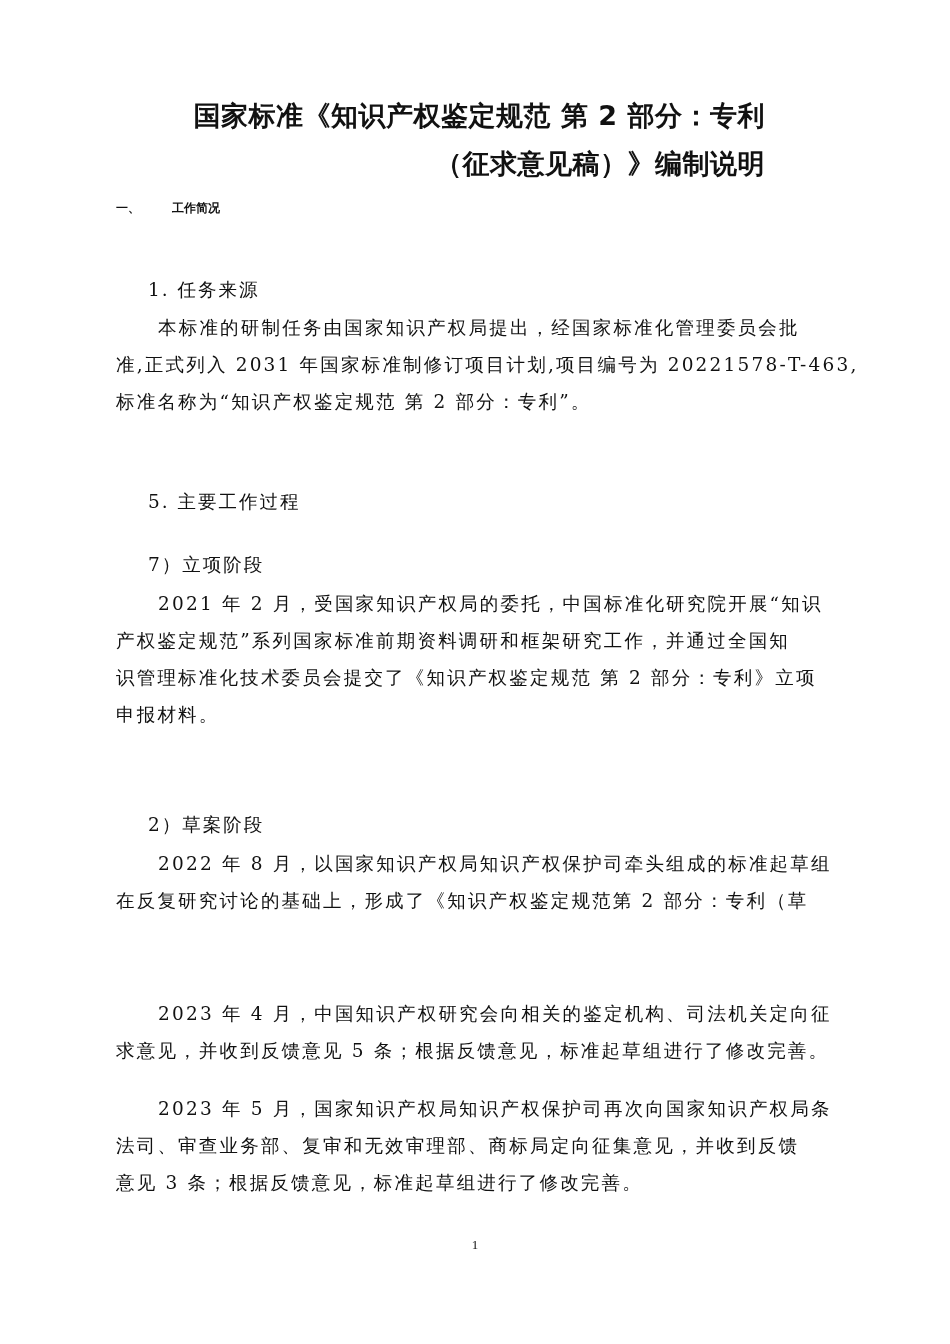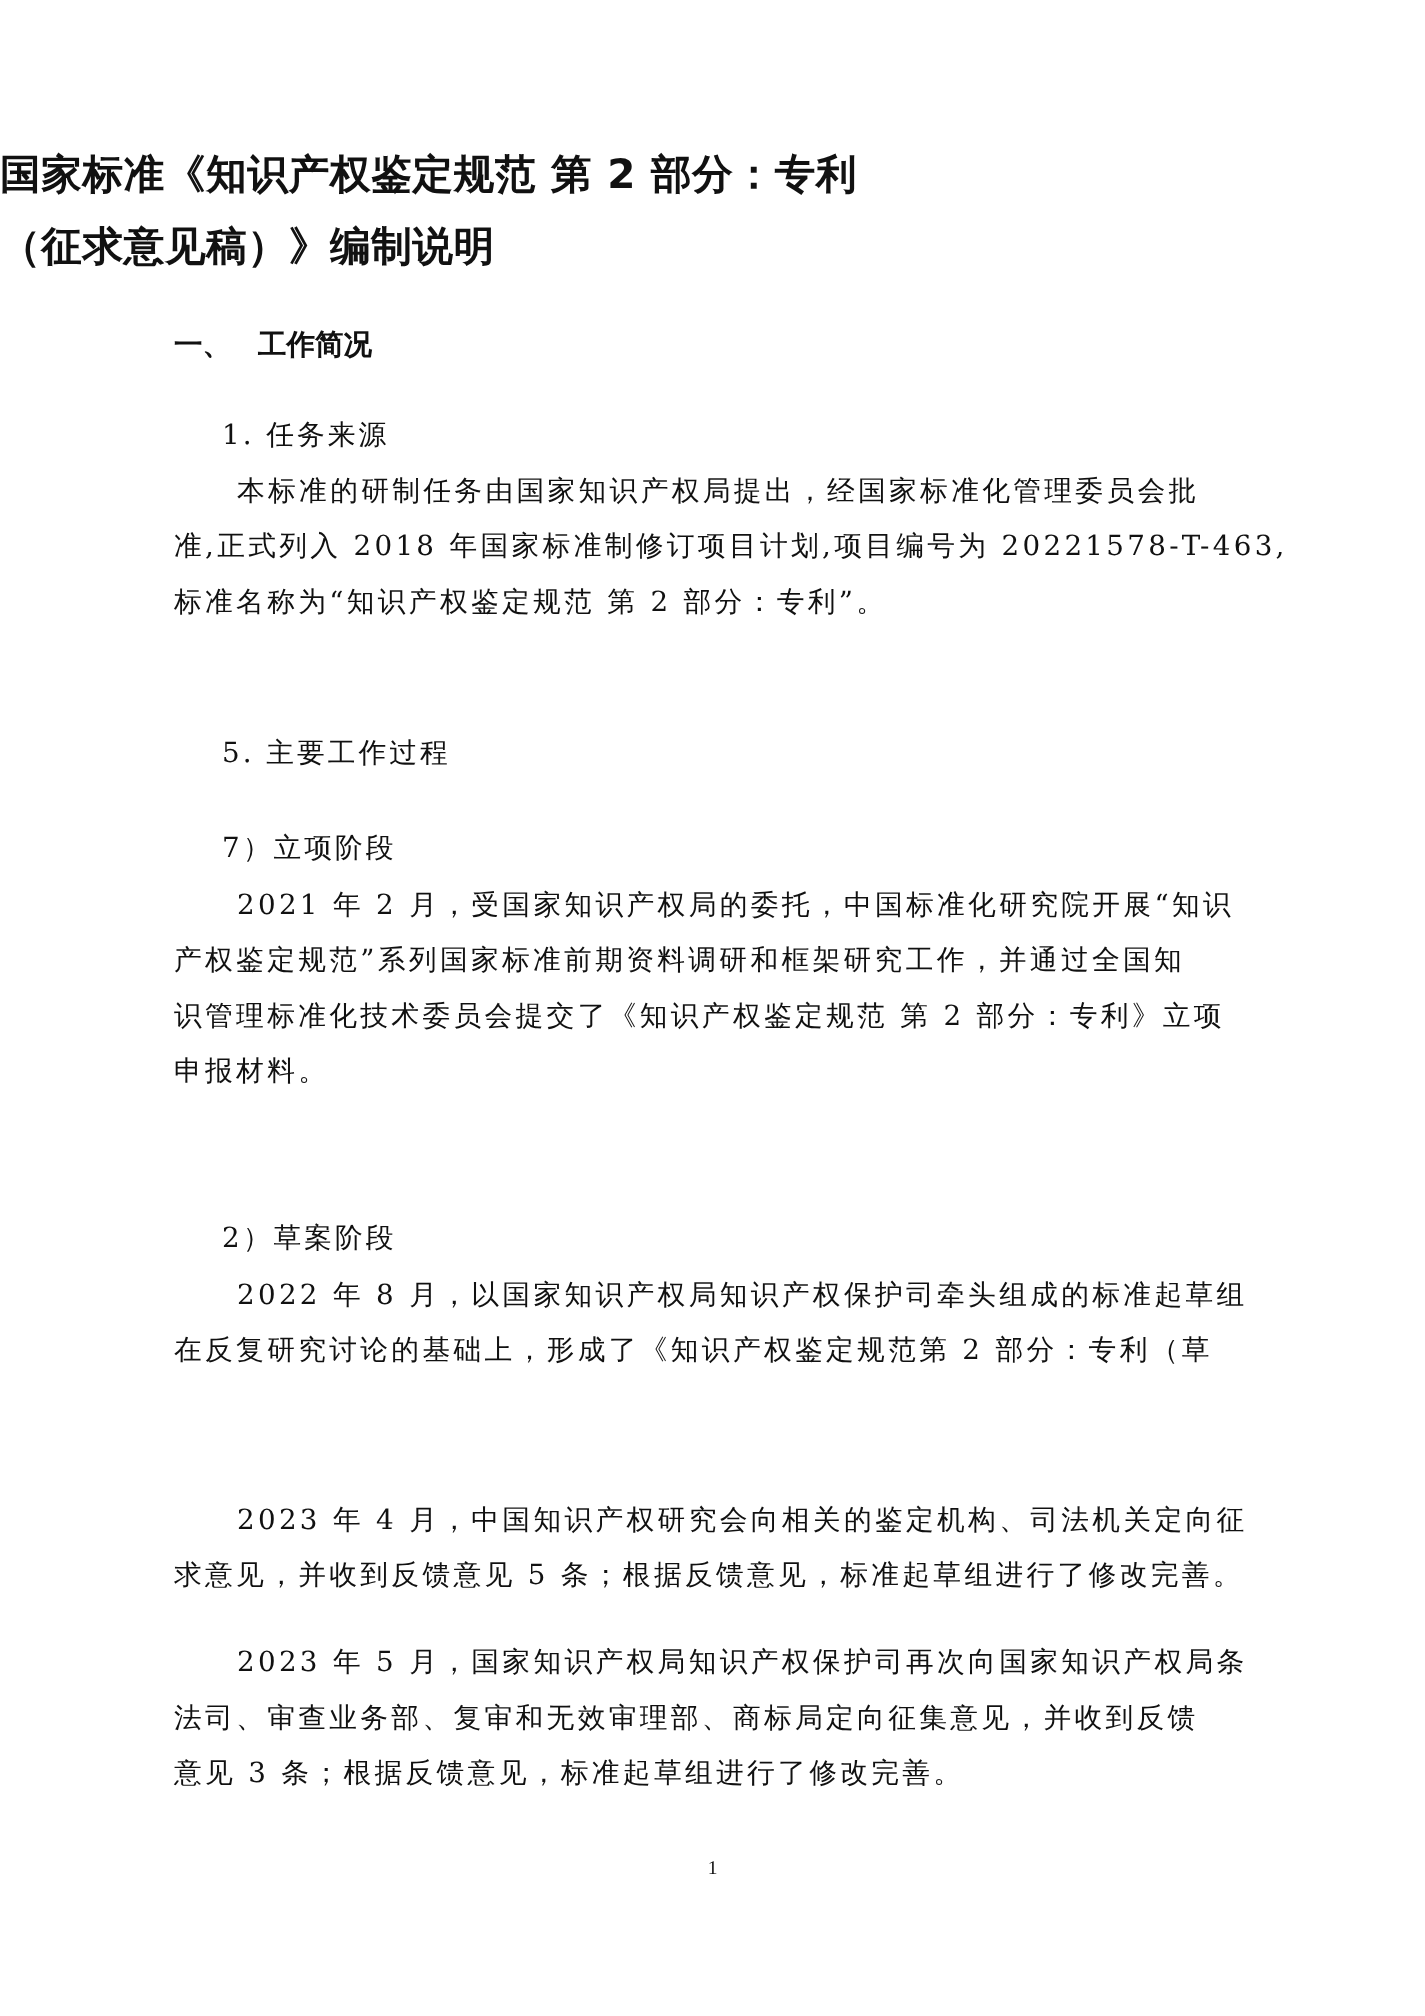--- a/index.html
+++ b/index.html
@@ -1,24 +1,24 @@
 <!DOCTYPE html>
 <html><head>
   <meta charset="utf-8">
   <style>
     html, body { margin: 0; padding: 0; background: #ffffff; }
     body { width: 950px; height: 1344px; position: relative; overflow: hidden;
       font-family: "DejaVu Serif", "Liberation Serif", serif; color: #111; }
-    .title { position: absolute; left: 0; width: 765px; text-align: left;
+    .title { position: absolute; left: 0; width: 765px; text-align: right;
       font-family: "DejaVu Sans", "Liberation Sans", sans-serif; font-weight: bold;
       font-size: 27px; letter-spacing: 0.5px; }
     .t1 { top: 98px; }
     .t2 { top: 146px; }
-    .h1 { position: absolute; left: 116px; top: 217px; font-family: "DejaVu Sans", "Liberation Sans", sans-serif;
-      font-weight: bold; font-size: 19px; }
+    .h1 { position: absolute; left: 116px; top: 200px; font-family: "DejaVu Sans", "Liberation Sans", sans-serif;
+      font-weight: bold; font-size: 12px; }
     .h1 .num { display: inline-block; width: 56px; }
     .h2 { position: absolute; left: 148px; font-size: 18.5px; letter-spacing: 2px; margin-top: 12px; }
     .para { position: absolute; left: 116px; width: 745px; font-size: 18.5px;
       line-height: 37px; letter-spacing: 2.2px; text-align: justify; }
     .para .line { display: block; white-space: nowrap; }
     .para .indent { padding-left: 42px; }
     .pagenum { position: absolute; left: 0; width: 950px; top: 1237px; text-align: center;
       font-size: 13px; font-family: "Liberation Serif", serif; }
   </style>
 </head>
@@ -28,21 +28,21 @@
   <div class="title t1">国家标准《知识产权鉴定规范 第 2 部分：专利</div>
   <div class="title t2">（征求意见稿）》编制说明</div>
 
   <div class="h1">
     <span class="num">一、</span><span>工作简况</span>
   </div>
 
   <div class="h2" style="top:265px">1. 任务来源</div>
   <div class="para" style="top:309px">
     <span class="line indent">本标准的研制任务由国家知识产权局提出，经国家标准化管理委员会批</span>
-    <span class="line">准,正式列入 2018 年国家标准制修订项目计划,项目编号为 20221578-T-463,</span>
+    <span class="line">准,正式列入 2031 年国家标准制修订项目计划,项目编号为 20221578-T-463,</span>
     <span class="line">标准名称为“知识产权鉴定规范 第 2 部分：专利”。</span>
   </div>
 
   <div class="h2" style="top:477px">5. 主要工作过程</div>
 
   <div class="h2" style="top:540px">7）立项阶段</div>
   <div class="para" style="top:585px">
     <span class="line indent">2021 年 2 月，受国家知识产权局的委托，中国标准化研究院开展“知识</span>
     <span class="line">产权鉴定规范”系列国家标准前期资料调研和框架研究工作，并通过全国知</span>
     <span class="line">识管理标准化技术委员会提交了《知识产权鉴定规范 第 2 部分：专利》立项</span>

